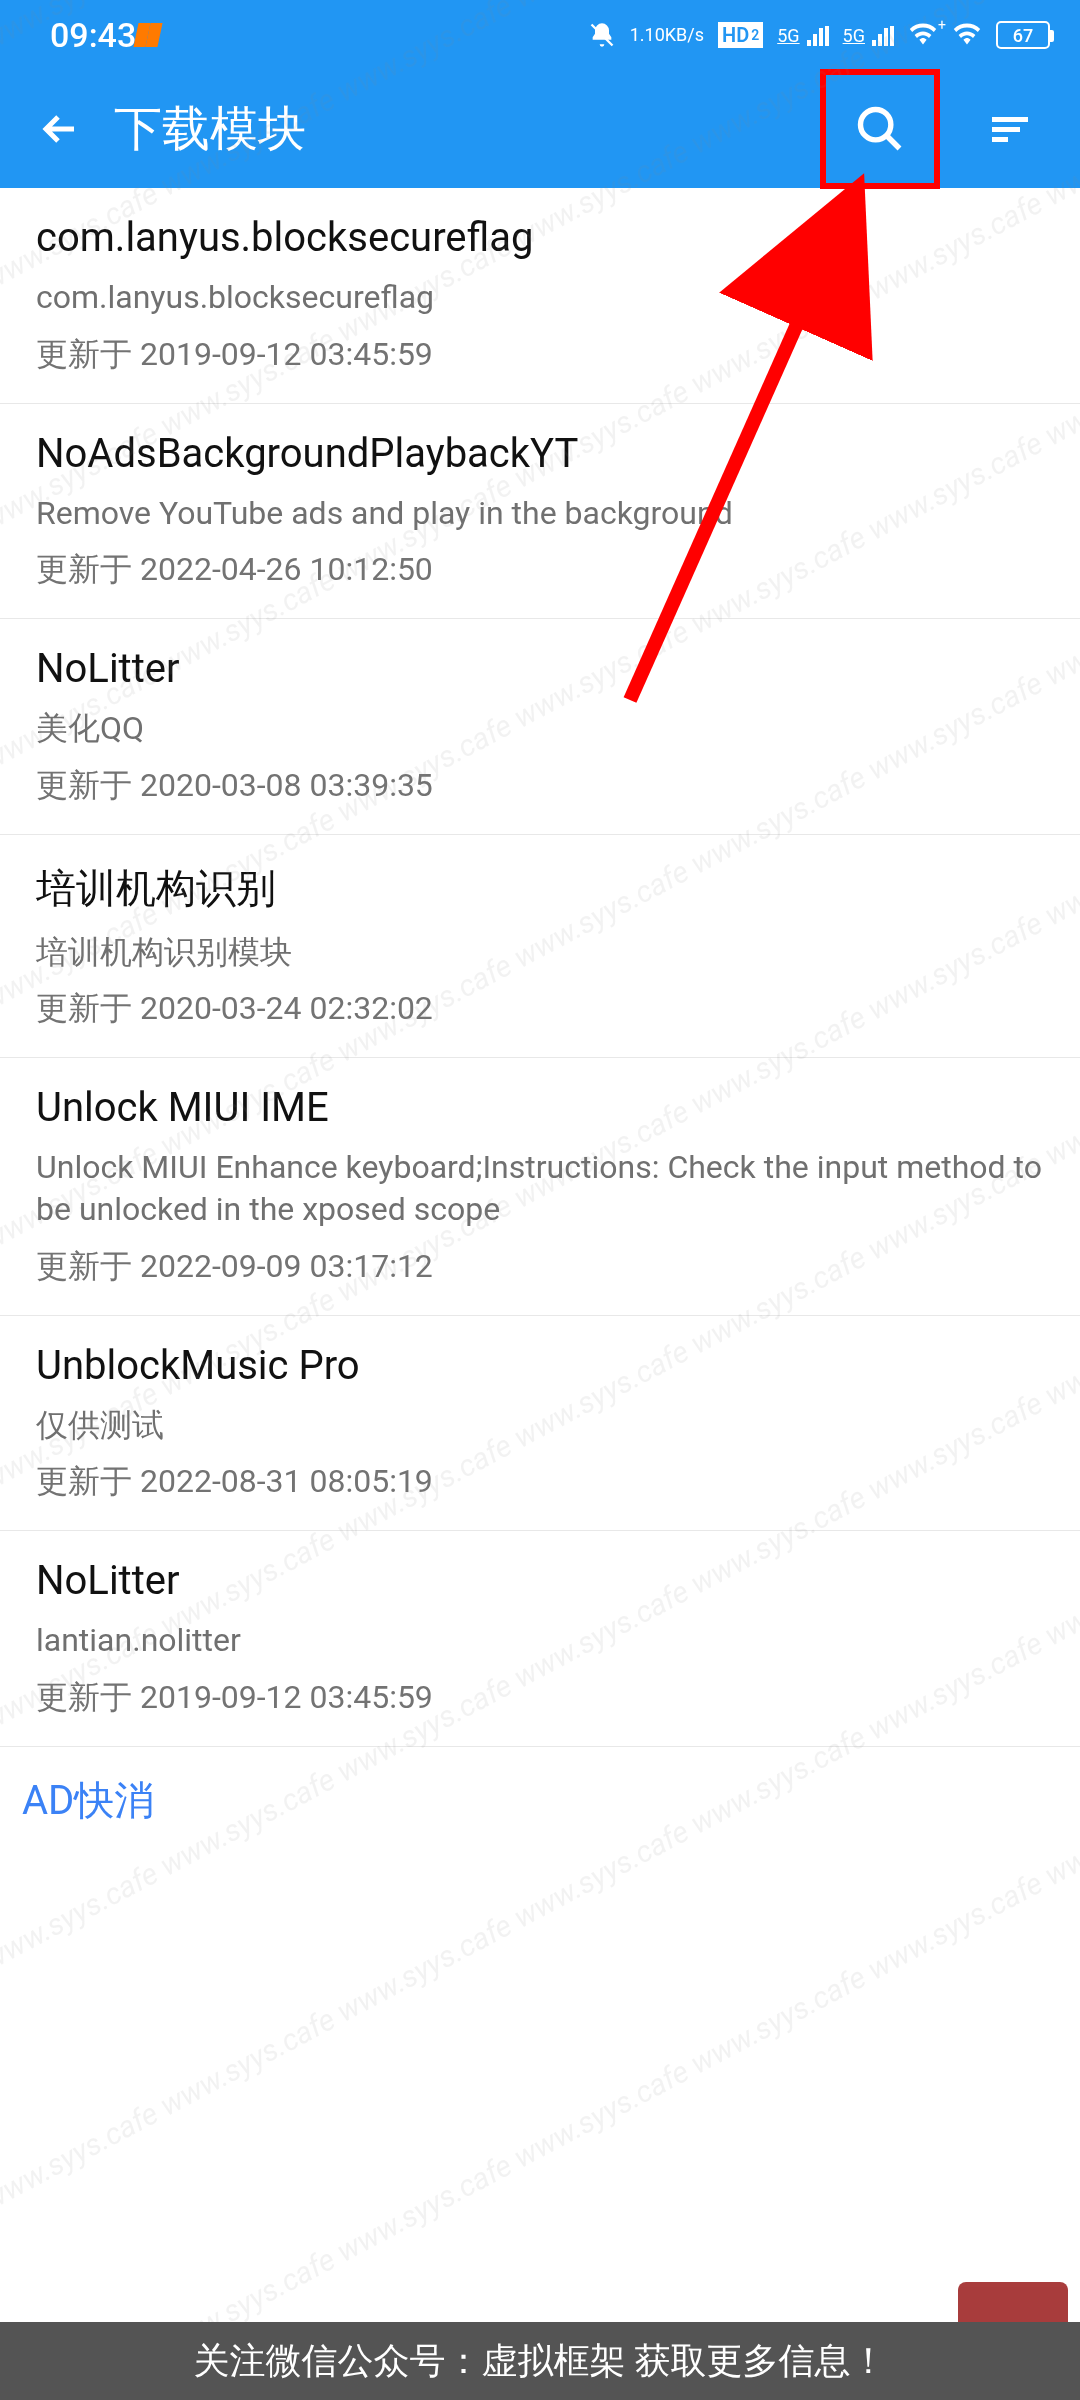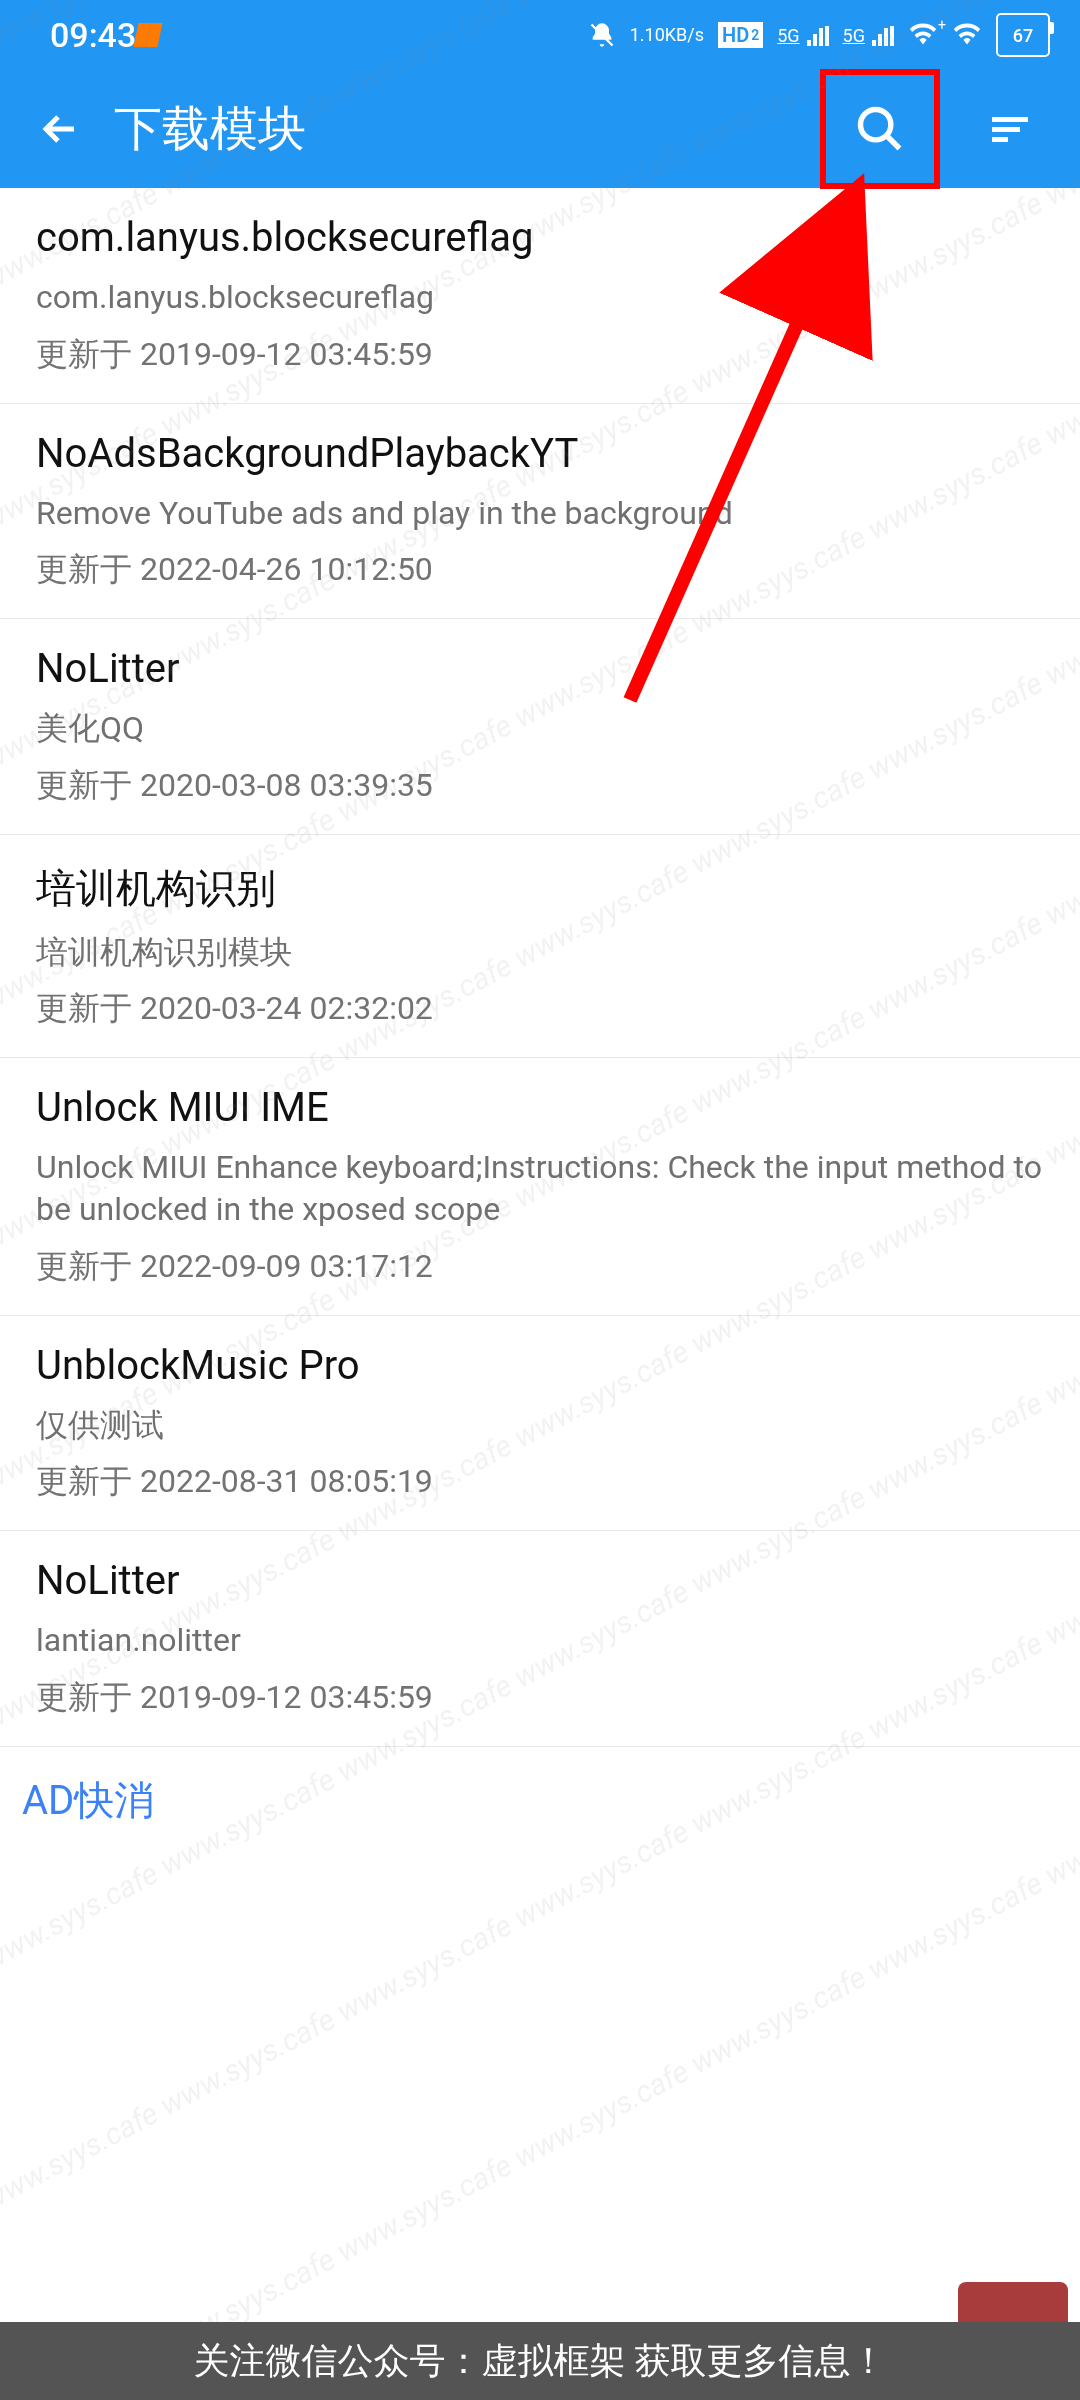--- a/index.html
+++ b/index.html
@@ -52,21 +52,21 @@
     padding: 1px 4px;
     display: inline-flex;
     align-items: center;
     font-weight: 600;
     font-size: 20px;
   }
   .hd-sub { font-size: 14px; margin-left: 2px; }
   .signal-5g { display: inline-flex; align-items: flex-end; gap: 3px; text-decoration: underline; }
   .sig-label { font-size: 18px; margin-right: 2px; }
   .batt-box {
-    width: 54px; height: 44px;
+    width: 54px; height: 28px;
     border: 2px solid #fff;
     border-radius: 5px;
     display: inline-flex;
     align-items: center;
     justify-content: center;
     font-size: 18px;
     position: relative;
     font-weight: 500;
   }
   .batt-box::after {

